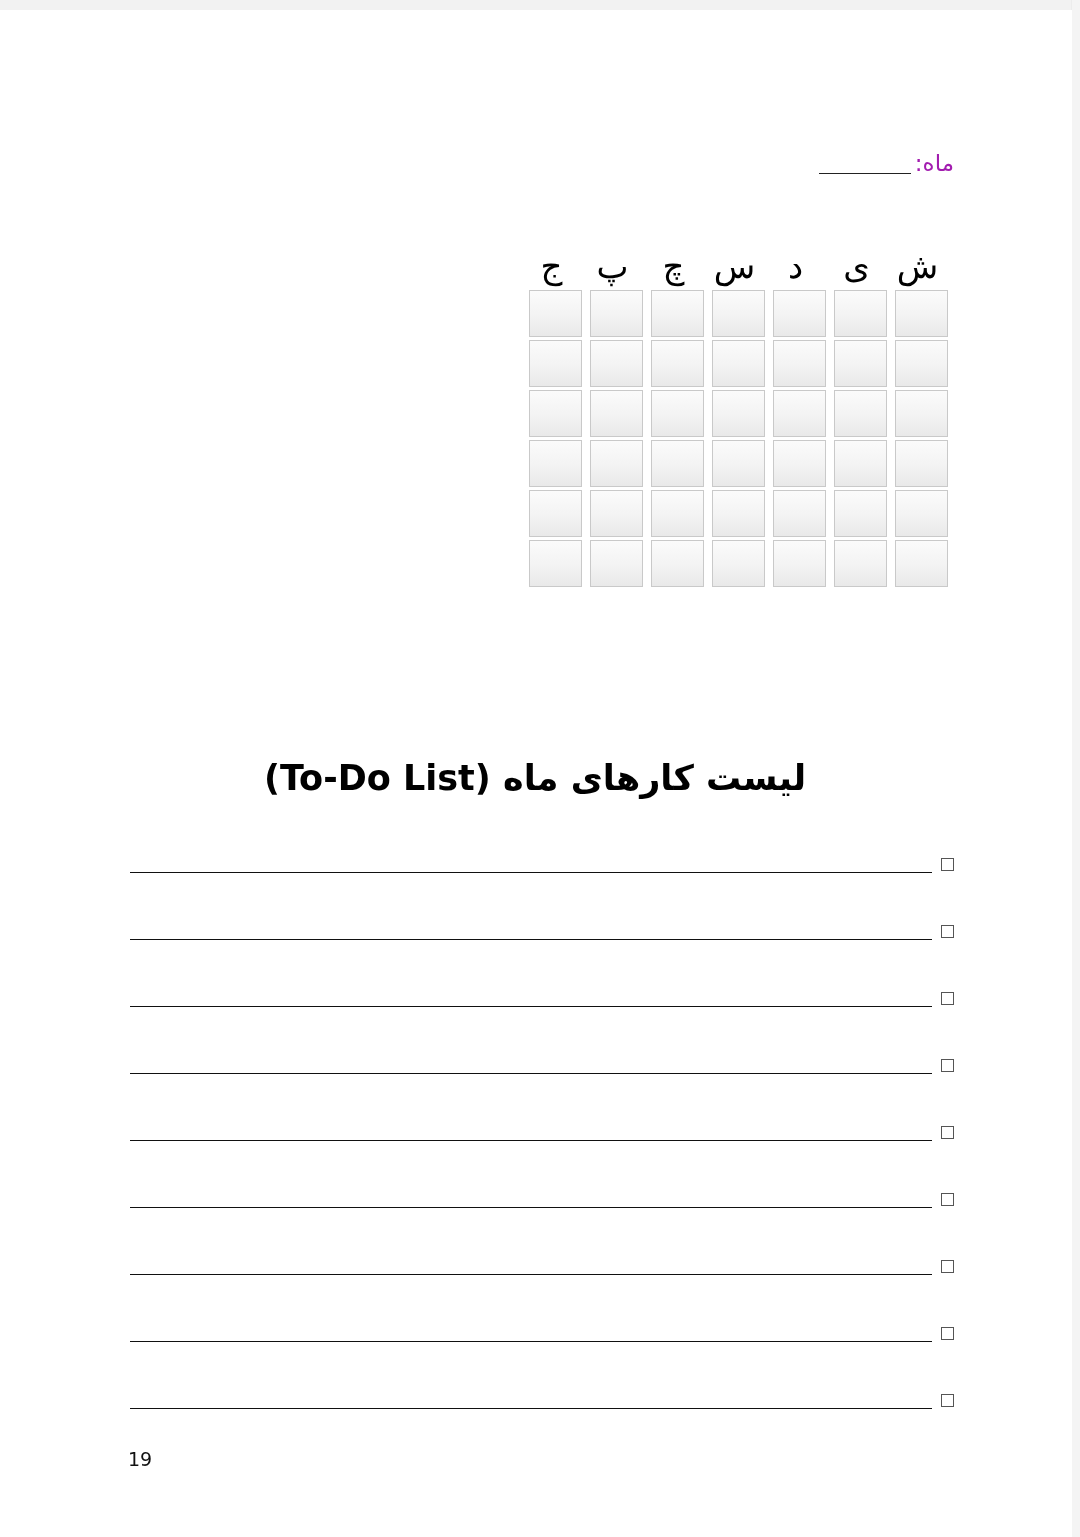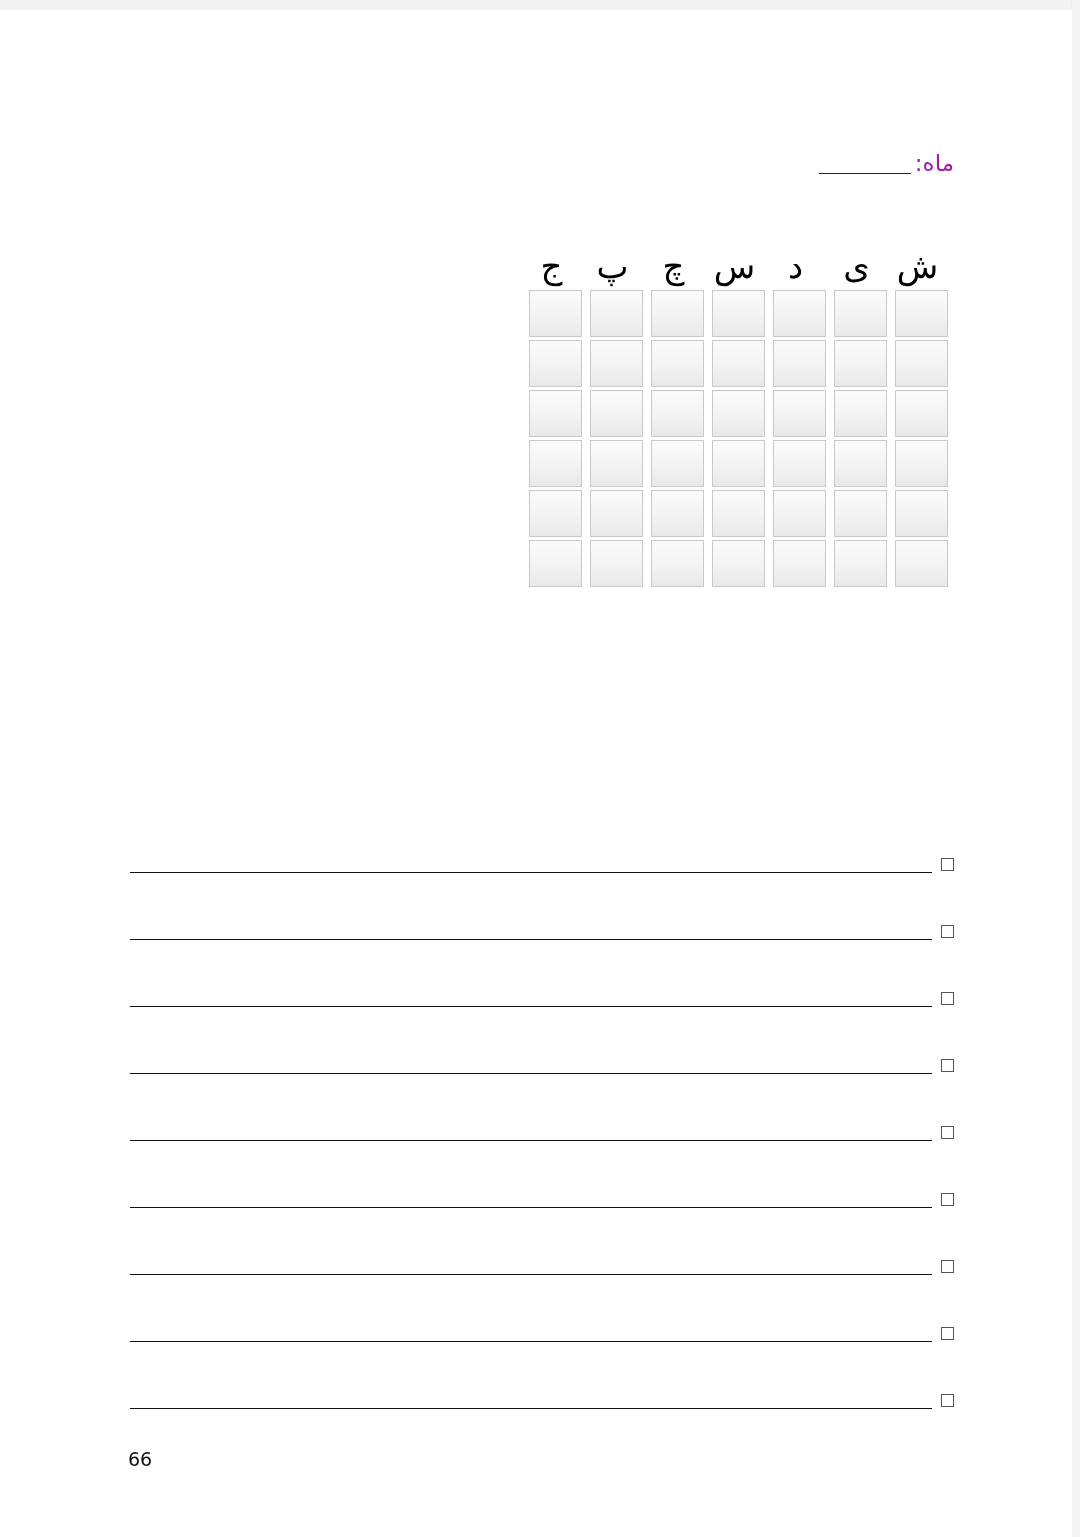--- a/index.html
+++ b/index.html
@@ -225,20 +225,21 @@
       <div class="cal-cell"></div>
       <div class="cal-cell"></div>
       <div class="cal-cell"></div>
       <div class="cal-cell"></div>
       <div class="cal-cell"></div>
       <div class="cal-cell"></div>
       <div class="cal-cell"></div>
     </div>
   </div>
 
+  <div class="todo-title">لیست کارهای ماه (To-Do List)</div>
 
   <div class="todo-list">
     <div class="todo-row">
       <span class="todo-box"></span>
       <span class="todo-rule"></span>
     </div>
     <div class="todo-row">
       <span class="todo-box"></span>
       <span class="todo-rule"></span>
     </div>
@@ -265,15 +266,15 @@
     <div class="todo-row">
       <span class="todo-box"></span>
       <span class="todo-rule"></span>
     </div>
     <div class="todo-row">
       <span class="todo-box"></span>
       <span class="todo-rule"></span>
     </div>
   </div>
 
-  <div class="page-number">66</div>
+  <div class="page-number">19</div>
 
 </div>
 
 </body></html>

